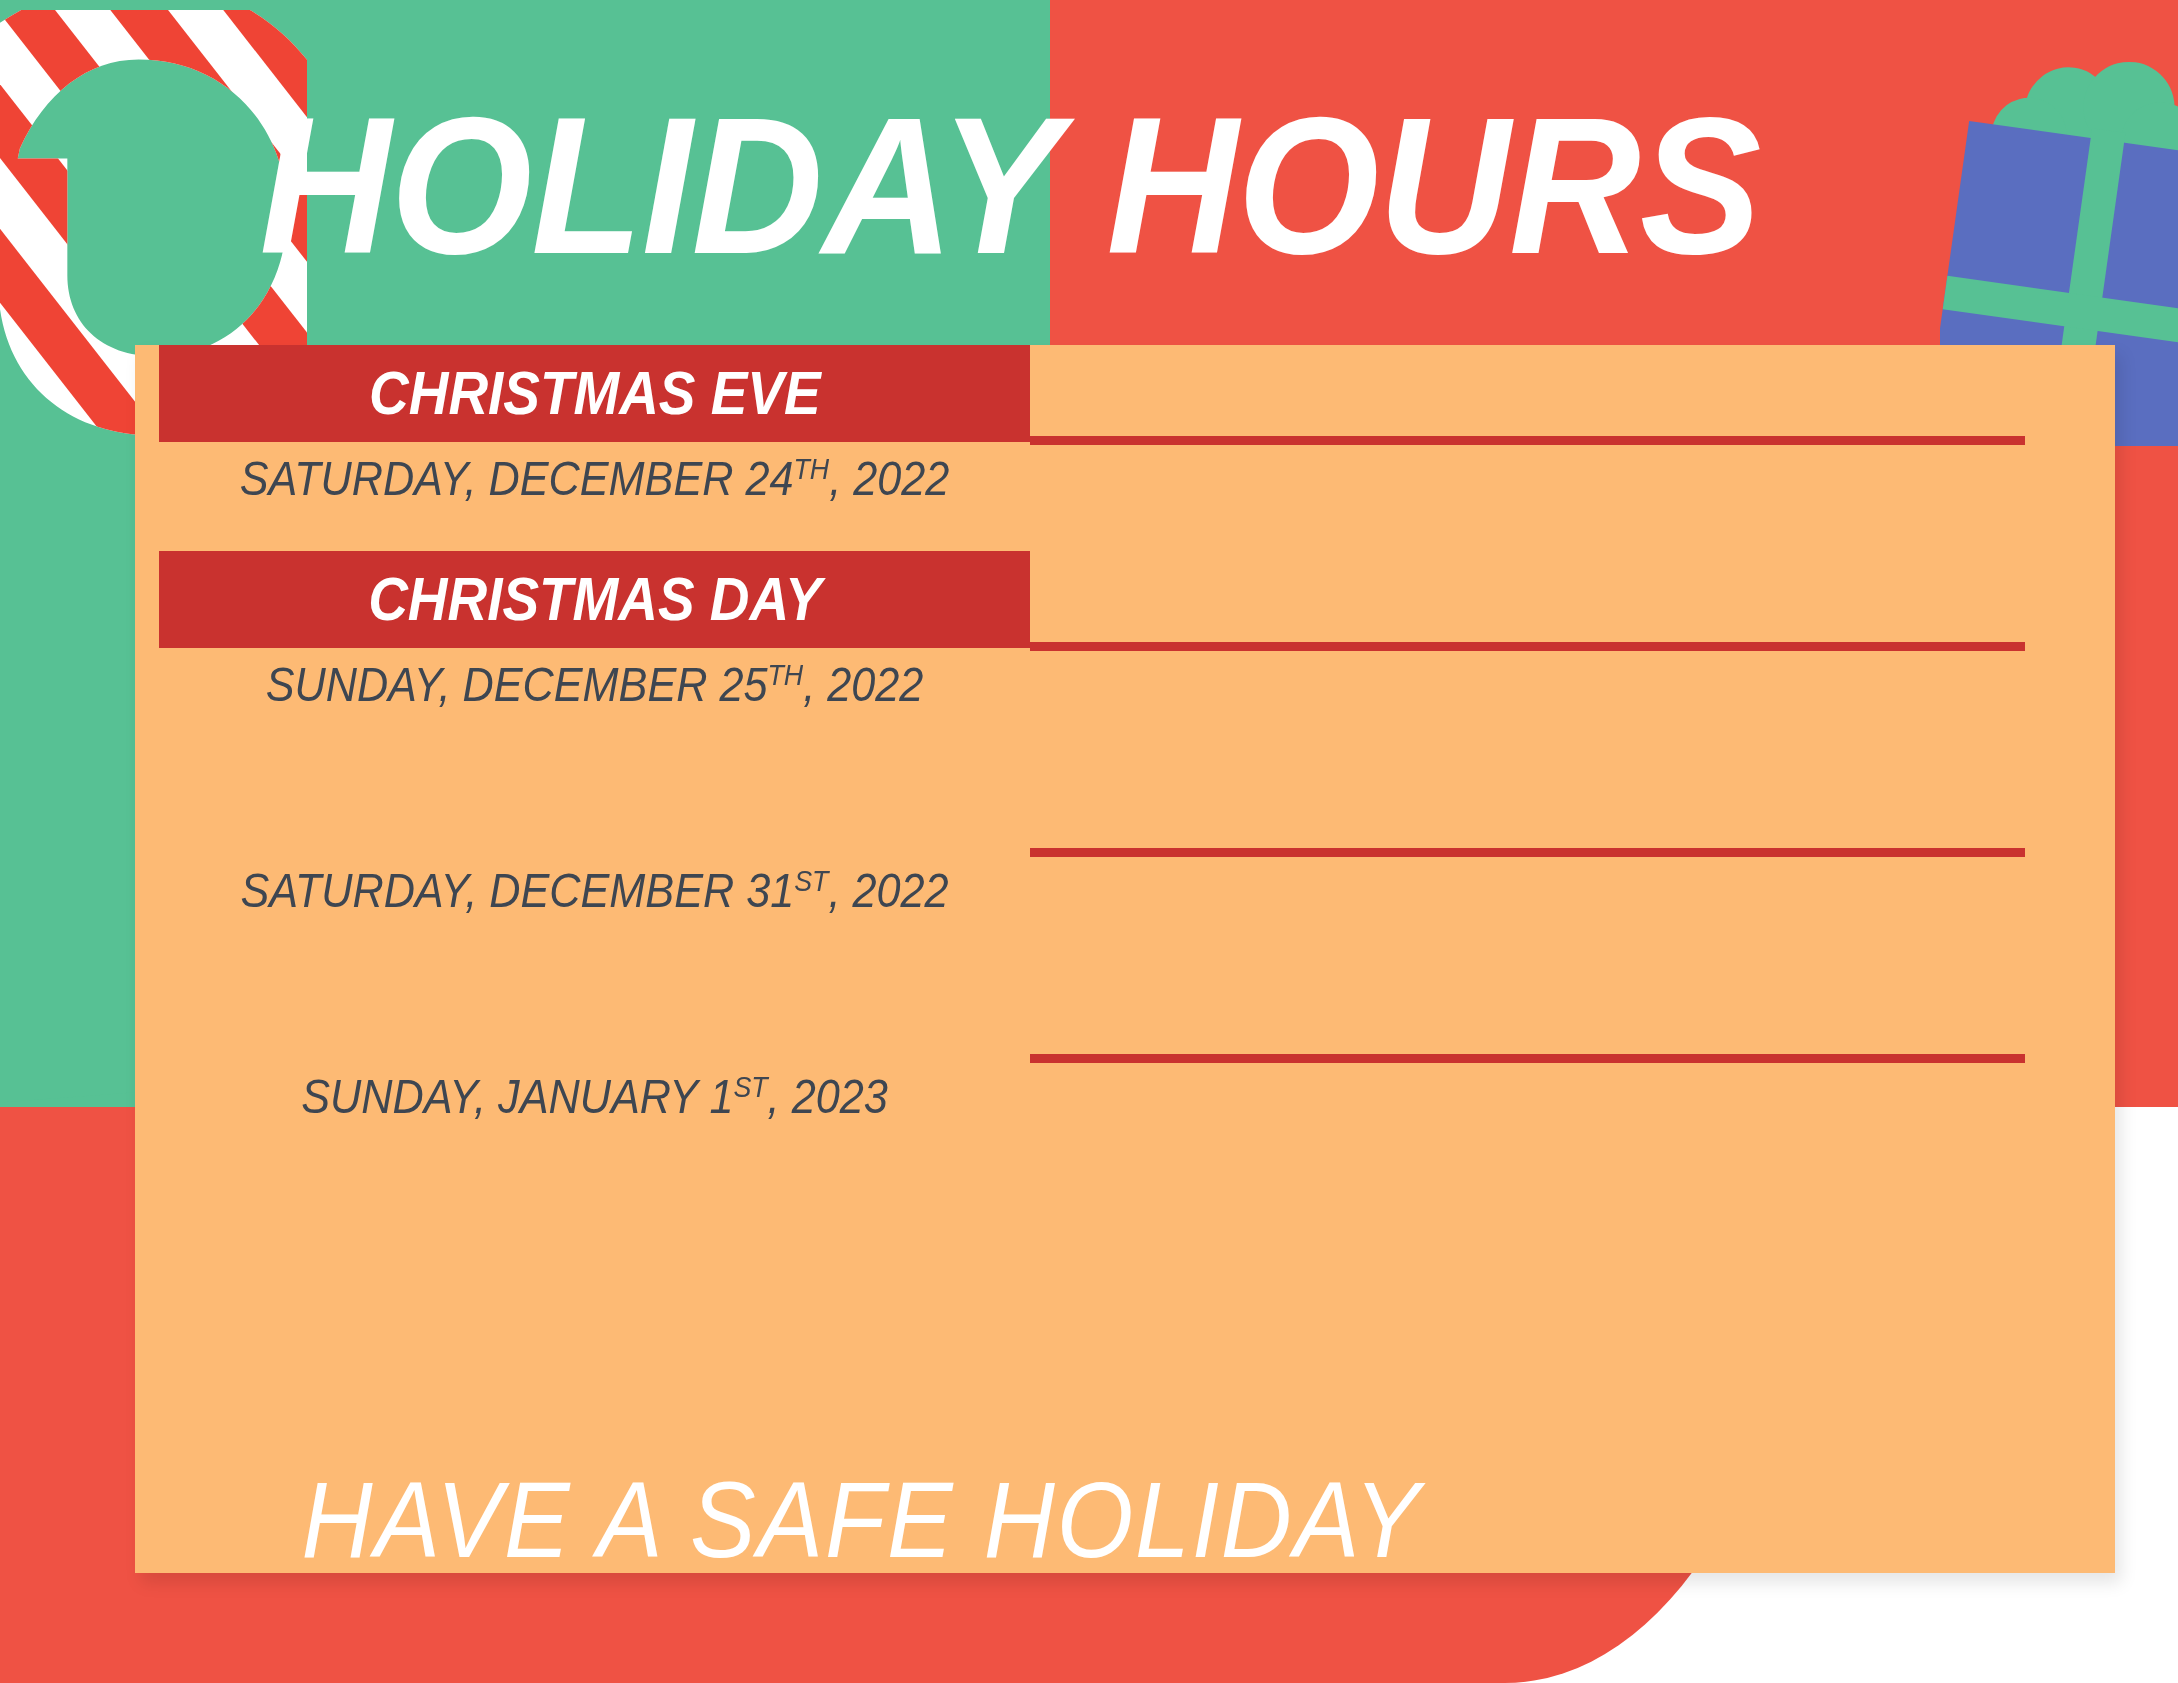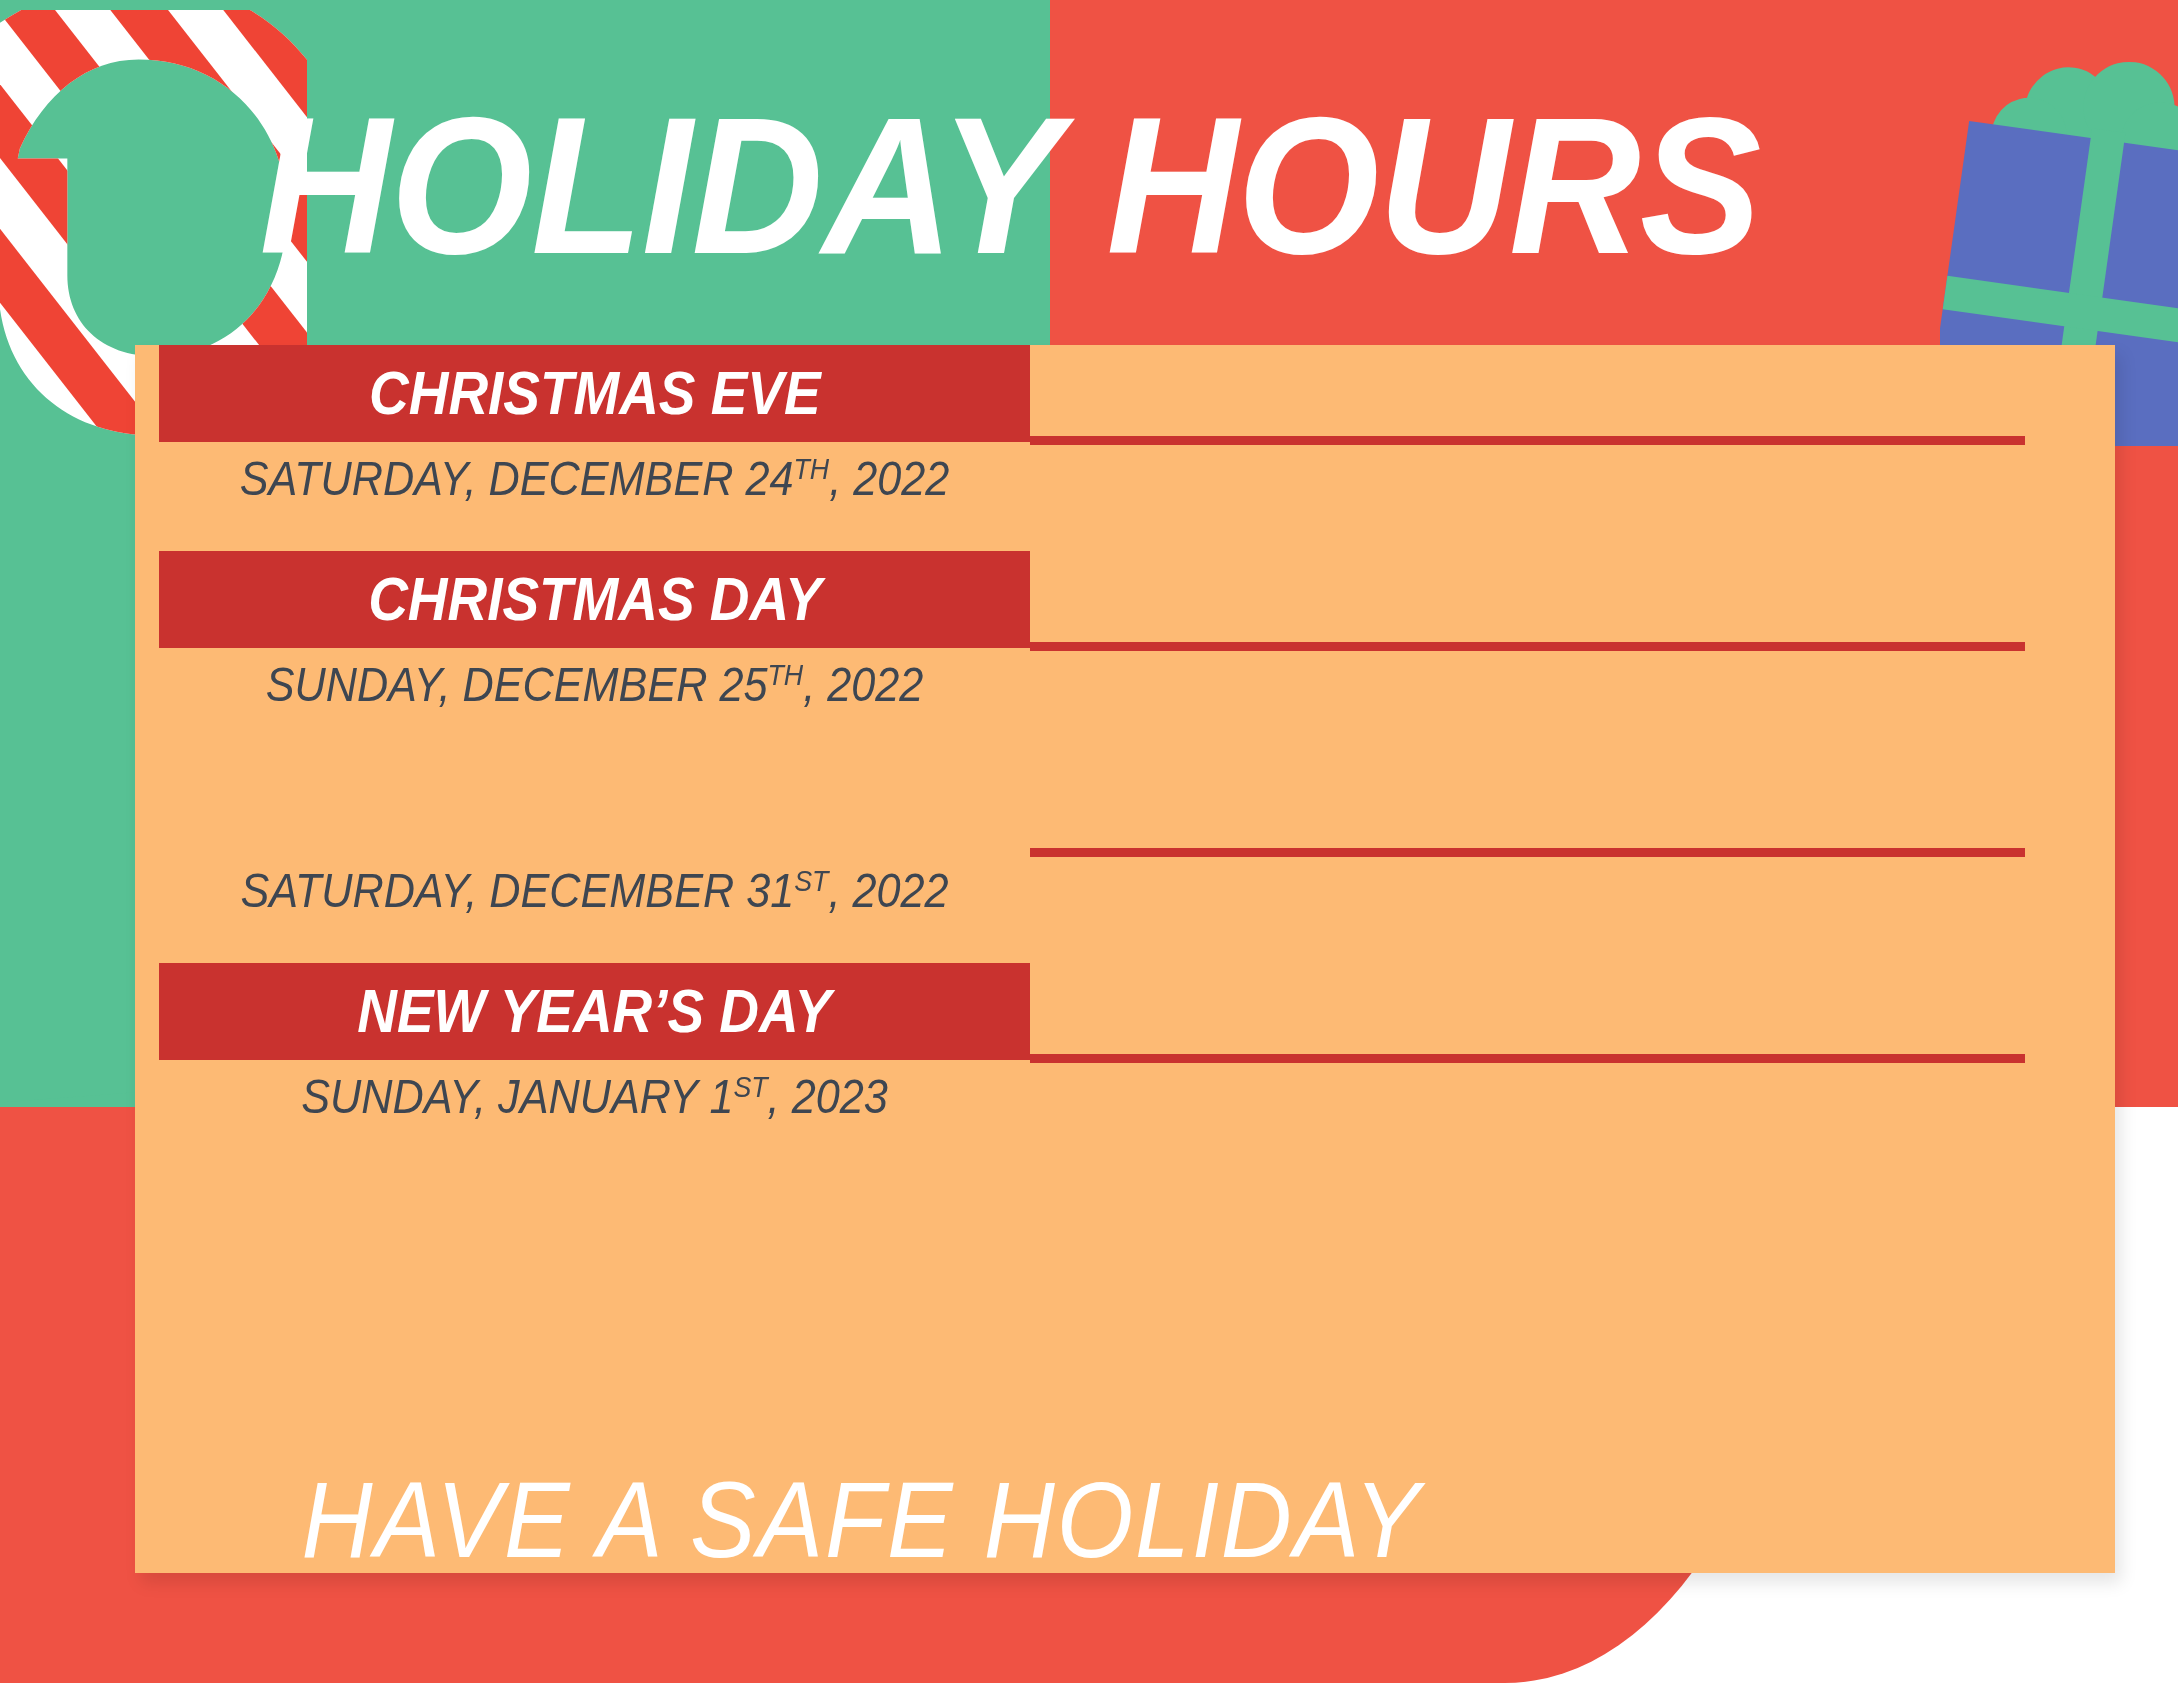--- a/index.html
+++ b/index.html
@@ -264,23 +264,20 @@
         <div class="row-date"><span>SUNDAY, DECEMBER 25</span><sup>TH</sup><span>, 2022</span></div>
       </div>
 
 
       <div class="row">
         <div class="row-rule"></div>
         <div class="row-date"><span>SATURDAY, DECEMBER 31</span><sup>ST</sup><span>, 2022</span></div>
       </div>
 
       <div class="row">
-        <div class="row-bar">
-          <span class="row-label">NEW YEAR’S DAY</span>
-        </div>
         <div class="row-rule"></div>
         <div class="row-date"><span>SUNDAY, JANUARY 1</span><sup>ST</sup><span>, 2023</span></div>
       </div>
 
     </div>
   </div>
 
   <div class="footer">HAVE A SAFE HOLIDAY</div>
 
 </div>

